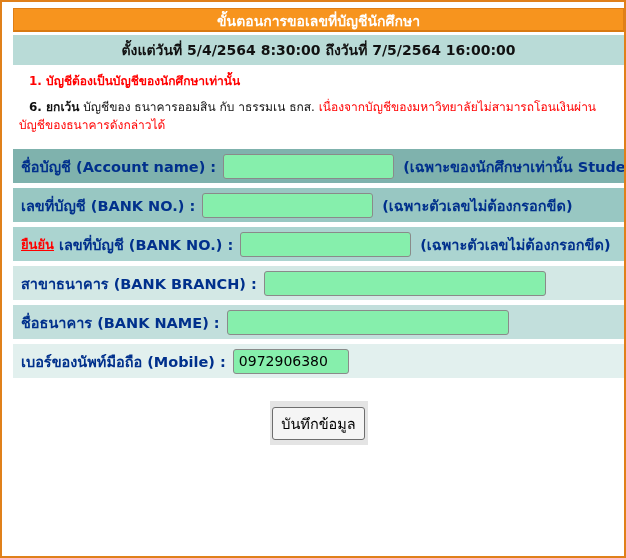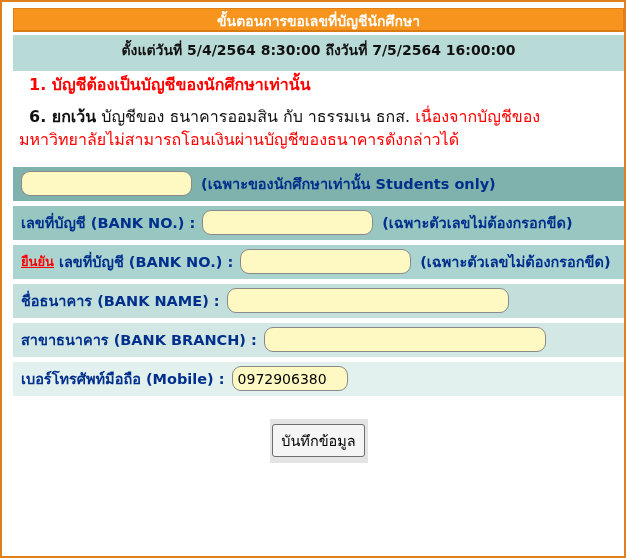--- a/index.html
+++ b/index.html
@@ -20,32 +20,32 @@
     border: 1px solid #e07f15;
     border-bottom: 2px solid #d97a12;
     color: #ffffff;
     font-weight: bold;
     font-size: 14px;
     text-align: center;
     line-height: 25px;
   }
   .daterow {
     margin-top: 3px;
-    height: 36px;
+    height: 30px;
     background: #b9dbd7;
     color: #111111;
     font-weight: bold;
     font-size: 14px;
     text-align: center;
     line-height: 30px;
   }
 
   .notes {
-    padding: 2px 4px 4px 6px;
-    font-size: 16px;
+    padding: 8px 4px 4px 6px;
+    font-size: 12px;
     color: #111111;
     line-height: 1.45;
   }
   .note { margin-bottom: 9px; text-indent: 10px; }
   .red  { color: #ff0000; }
   .bold { font-weight: bold; }
 
   .form { margin-top: 2px; }
   .row {
     height: 34px;
@@ -78,22 +78,22 @@
   }
   .hint {
     color: #00308c;
     font-weight: bold;
     font-size: 14.5px;
     margin-left: 9px;
   }
   .inp {
     height: 25px;
     border: 1px solid #8a8a8a;
-    border-radius: 9px;
-    background: #fef9c3;
+    border-radius: 3px;
+    background: #86efac;
     font-size: 14px;
     padding: 2px 5px;
     font-family: "DejaVu Sans", "Liberation Sans", sans-serif;
   }
   .w-std   { width: 171px; }
   .w-wide  { width: 282px; }
   .w-small { width: 116px; }
 
   .submit-area {
     margin-top: 23px;
@@ -133,49 +133,50 @@
   </div>
 
   <div class="notes">
     <div class="note red bold">1. บัญชีต้องเป็นบัญชีของนักศึกษาเท่านั้น</div>
     <div class="note"><span class="bold">6. ยกเว้น</span><span> บัญชีของ ธนาคารออมสิน กับ าธรรมเน ธกส. </span><span class="red">เนื่องจากบัญชีของมหาวิทยาลัยไม่สามารถโอนเงินผ่านบัญชีของธนาคารดังกล่าวได้</span></div>
   </div>
 
   <div class="form">
 
     <div class="row row-1">
+      <span class="lbl">ชื่อบัญชี (Account name) :</span>
       <input class="inp w-std" type="text" value="" style="">
       <span class="hint">(เฉพาะของนักศึกษาเท่านั้น Students only)</span>
     </div>
 
     <div class="row row-2">
       <span class="lbl">เลขที่บัญชี (BANK NO.) :</span>
       <input class="inp w-std" type="text" value="" style="">
       <span class="hint">(เฉพาะตัวเลขไม่ต้องกรอกขีด)</span>
     </div>
 
     <div class="row row-3">
       <span class="prefix">ยืนยัน</span>
       <span class="lbl">เลขที่บัญชี (BANK NO.) :</span>
       <input class="inp w-std" type="text" value="" style="">
       <span class="hint">(เฉพาะตัวเลขไม่ต้องกรอกขีด)</span>
     </div>
 
+    <div class="row row-5">
+      <span class="lbl">สาขาธนาคาร (BANK BRANCH) :</span>
+      <input class="inp w-wide" type="text" value="" style="">
+    </div>
+
     <div class="row row-4">
       <span class="lbl">ชื่อธนาคาร (BANK NAME) :</span>
       <input class="inp w-wide" type="text" value="" style="">
     </div>
 
-    <div class="row row-5">
-      <span class="lbl">สาขาธนาคาร (BANK BRANCH) :</span>
-      <input class="inp w-wide" type="text" value="" style="">
-    </div>
-
     <div class="row row-6">
-      <span class="lbl">เบอร์โทรศัพท์มือถือ (Mobile) :</span>
+      <span class="lbl">เบอร์ของนัพท์มือถือ (Mobile) :</span>
       <input class="inp w-small" type="text" value="0972906380" style="">
     </div>
 
   </div>
 
   <div class="submit-area">
     <div class="btn-patch">
       <button class="save-btn" type="button">บันทึกข้อมูล</button>
     </div>
   </div>

